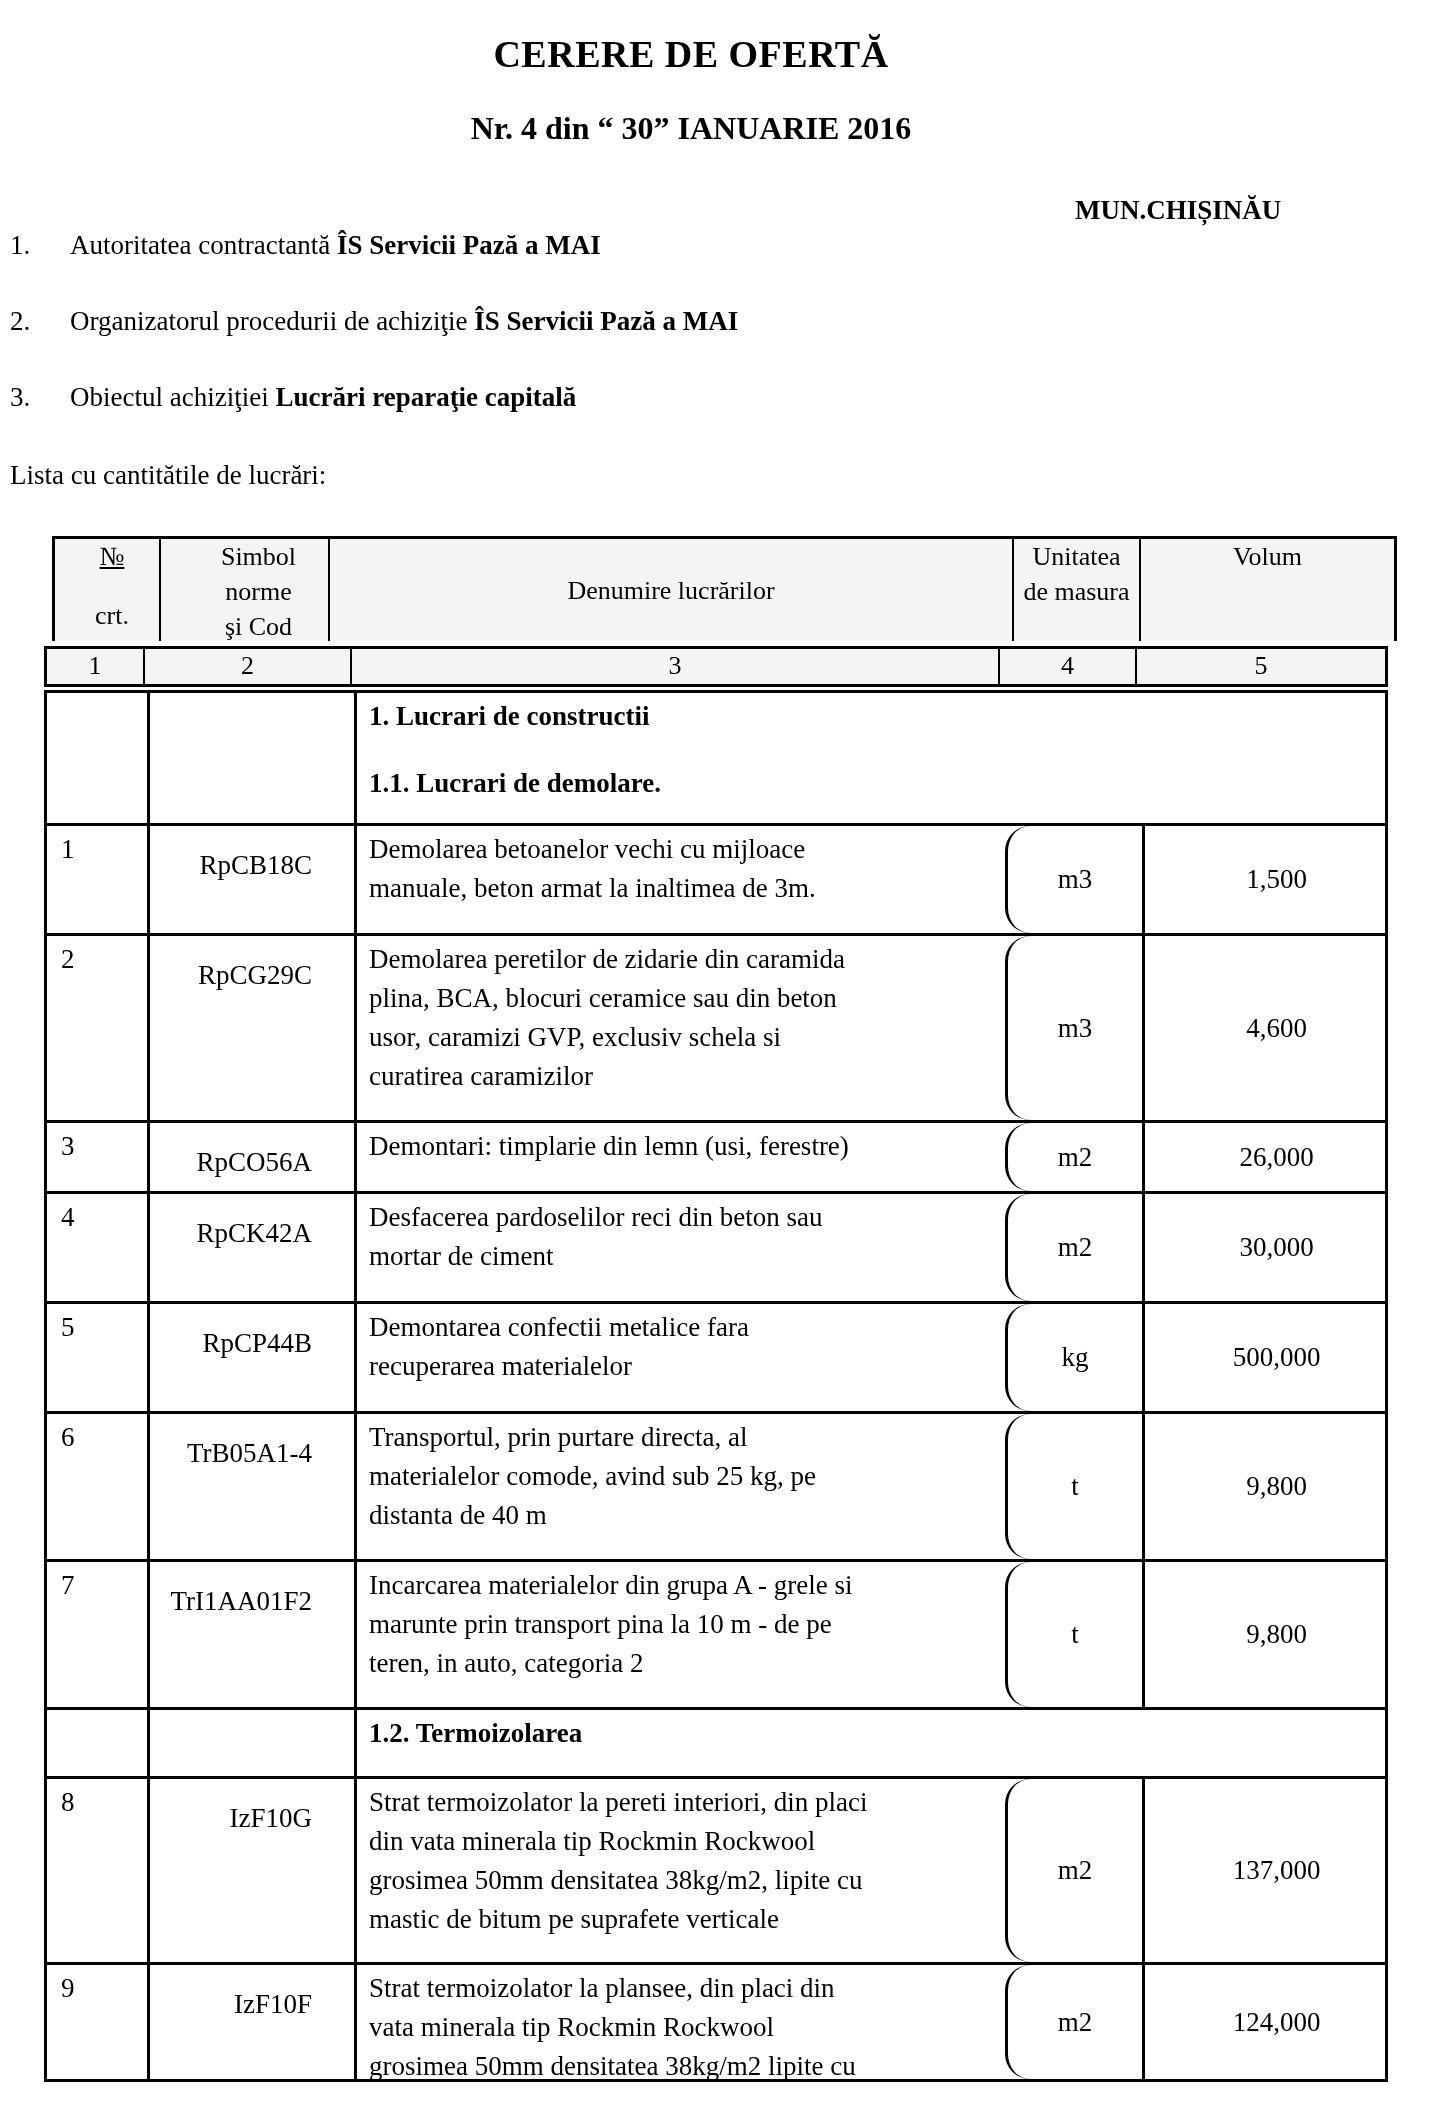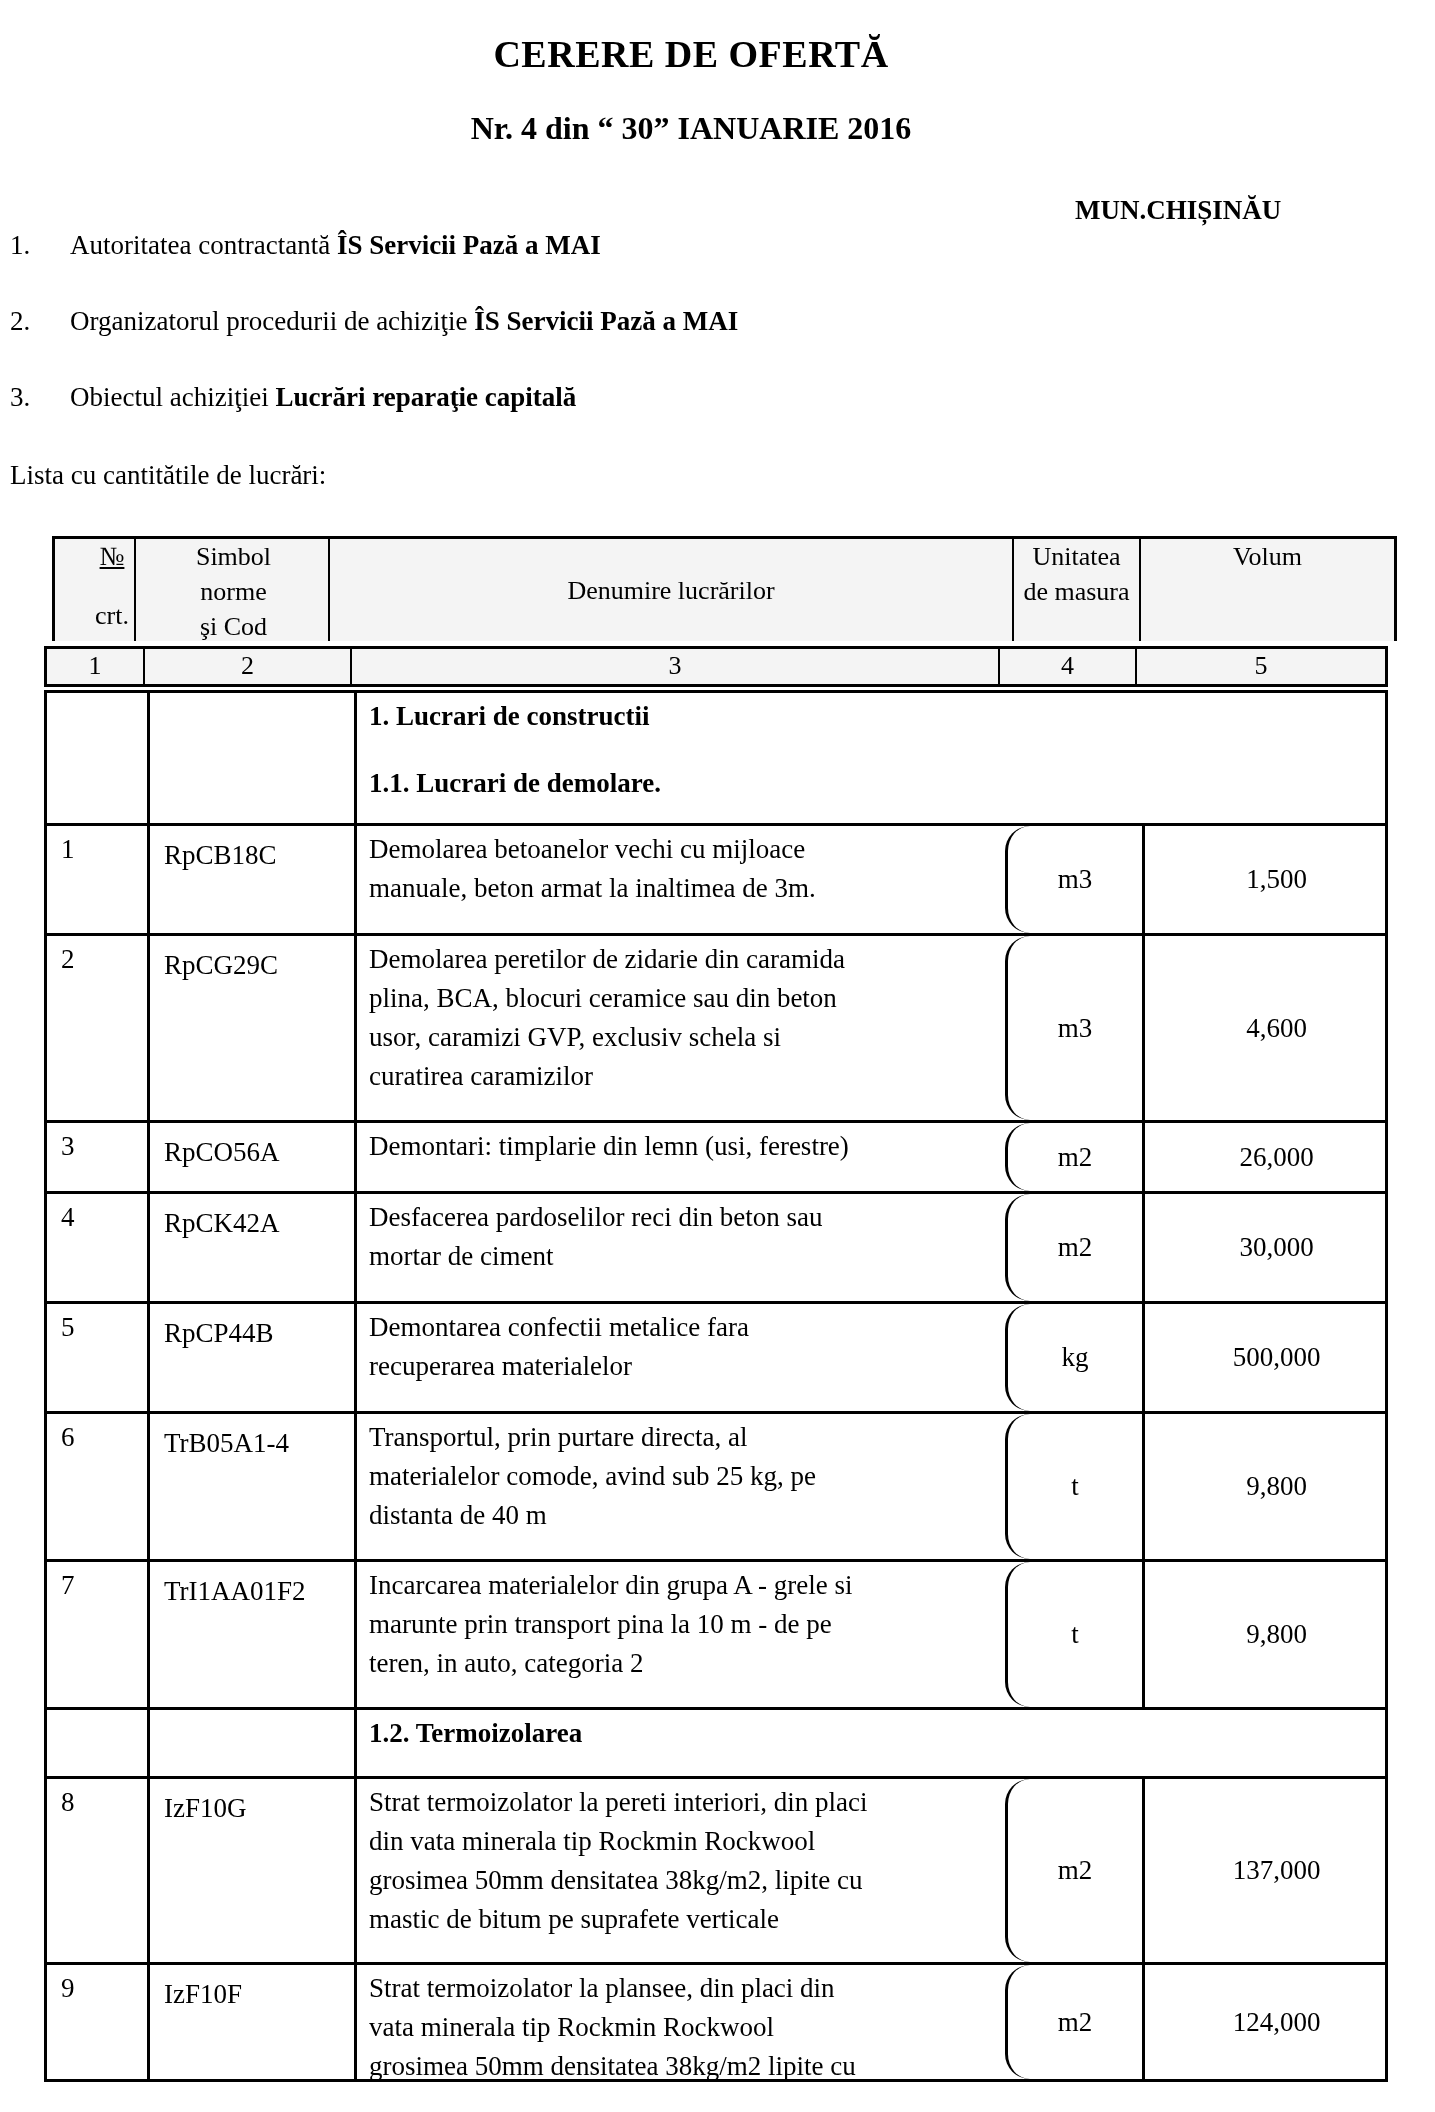--- a/index.html
+++ b/index.html
@@ -43,21 +43,21 @@
   
   .body {
     position: absolute; left: 44px; top: 690px; width: 1344px; height: 1392px;
     border-left: 3px solid #000; border-right: 3px solid #000; border-bottom: 3px solid #000;
     border-top: 3px solid #000;
   }
   .row { position: absolute; left: 0; right: 0; border-bottom: 3px solid #000; }
   .row:last-child { border-bottom: none; }
   .cell { position: absolute; top: 0; bottom: 0; font-size: 27px; line-height: 39px; }
   .cell.c1 { left: 0; width: 100px; padding-left: 14px; padding-top: 4px; }
-  .cell.c2 { left: 100px; width: 165px; border-left: 3px solid #000; padding-left: 14px; padding-top: 10px; }
+  .cell.c2 { left: 100px; width: 165px; border-left: 3px solid #000; padding-left: 14px; padding-top: 20px; text-align: right; }
   .cell.c3 { left: 307px; width: 651px; border-left: 3px solid #000; padding-left: 12px; padding-top: 4px; }
   .cell.c4 { left: 958px; width: 137px; border-left: 3px solid #000; display: flex; align-items: center; justify-content: center; border-radius: 25px; }
   .cell.c5 { left: 1095px; width: 243px; border-left: 3px solid #000; display: flex; align-items: center; justify-content: center; padding-left: 23px; }
   .cell.c3wide { left: 307px; right: 0; border-left: 3px solid #000; padding-left: 12px; padding-top: 4px; font-weight: bold; }
   .section-line { display: block; }
 </style>
 </head>
 <body>
 
 <div class="title">CERERE DE OFERTĂ</div>
@@ -73,21 +73,21 @@
 <div class="item" style="top:382px">
   <span class="num">3.</span><span>Obiectul achiziţiei </span><b>Lucrări reparaţie capitală</b>
 </div>
 <div class="list-intro">Lista cu cantitătile de lucrări:</div>
 
 <div class="hdr">
   <div class="col first" style="left:0;width:96px;">
     <div style="padding-left:18px;"><span style="text-decoration:underline">№</span></div>
     <div style="padding-left:18px;margin-top:24px;">crt.</div>
   </div>
-  <div class="col" style="left:79px;width:158px;padding-left:39px;">
+  <div class="col" style="left:104px;width:158px;padding-left:39px;">
     <div>Simbol norme</div>
     <div>şi Cod</div>
     <div>resurse</div>
   </div>
   <div class="col" style="left:273px;width:684px;display:flex;align-items:center;justify-content:center;">
     <span>Denumire lucrărilor</span>
   </div>
   <div class="col" style="left:957px;width:127px;">
     <div>Unitatea</div>
     <div>de masura</div>

